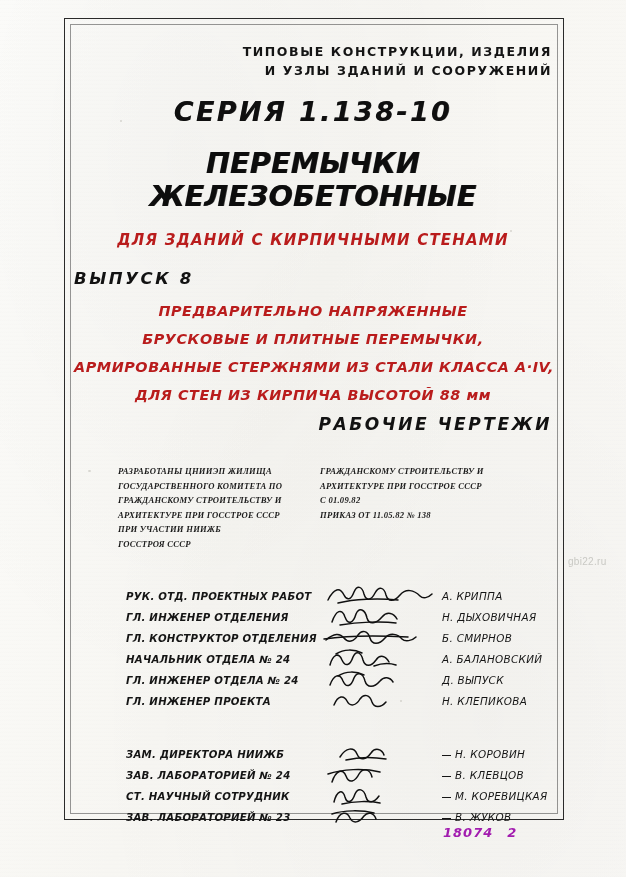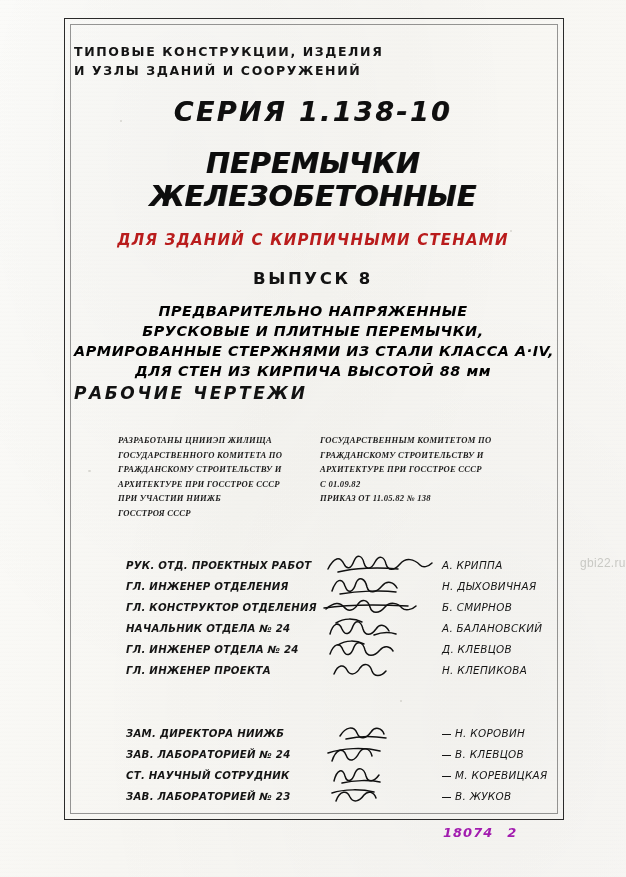--- a/index.html
+++ b/index.html
@@ -57,21 +57,21 @@
 
   .content {
     position: absolute;
     left: 74px;
     top: 28px;
     width: 478px;
     height: 780px;
   }
 
   .header-block {
-    text-align: left;
+    text-align: right;
     margin-top: 14px;
   }
   .hdr-line {
     font-family: "DejaVu Sans", sans-serif;
     font-weight: 700;
     font-size: 12.5px;
     letter-spacing: 1.6px;
     line-height: 19px;
     color: #141414;
     white-space: nowrap;
@@ -107,47 +107,48 @@
     margin-top: 18px;
     font-family: "DejaVu Sans", sans-serif;
     font-weight: 700;
     font-style: italic;
     font-size: 15px;
     letter-spacing: 1.2px;
     color: #b91c1c;
   }
 
   .issue {
-    text-align: center;
     margin-top: 20px;
     font-family: "DejaVu Sans", sans-serif;
     font-weight: 700;
+    font-style: italic;
     font-size: 16.5px;
     letter-spacing: 2.6px;
     color: #121212;
   }
 
   .desc-block {
     text-align: center;
     margin-top: 13px;
   }
   .desc-line {
     font-family: "DejaVu Sans", sans-serif;
     font-weight: 700;
     font-style: italic;
     font-size: 14.4px;
     letter-spacing: .55px;
     line-height: 20px;
-    color: #000000;
+    color: #b91c1c;
     white-space: nowrap;
+    margin-top: 8px;
   }
 
   .working-drawings {
-    text-align: left;
-    margin-top: 2px;
+    text-align: right;
+    margin-top: 9px;
     font-family: "DejaVu Sans", sans-serif;
     font-weight: 700;
     font-style: italic;
     font-size: 17px;
     letter-spacing: 2.6px;
     color: #121212;
   }
 
   
   .org-row {
@@ -170,21 +171,21 @@
     color: #1c1c1c;
     text-transform: uppercase;
     white-space: nowrap;
   }
 
   
   .sig-table {
     margin-top: 34px;
     padding-left: 52px;
   }
-  .sig-table.second { margin-top: 42px; }
+  .sig-table.second { margin-top: 32px; }
   .sig-row {
     display: flex;
     align-items: center;
     height: 21px;
   }
   .sig-role {
     width: 204px;
     font-family: "DejaVu Sans", sans-serif;
     font-weight: 700;
     font-style: italic;
@@ -245,24 +246,24 @@
     color: #a21caf;
   }
   .bottom-number .idx {
     margin-left: 14px;
     font-size: 13px;
   }
 
   
   .watermark {
     position: absolute;
-    left: 580px;
+    left: 568px;
     top: 556px;
     font-family: "Liberation Sans", sans-serif;
-    font-size: 12px;
+    font-size: 10px;
     color: #c9c9c4;
     letter-spacing: .3px;
     user-select: none;
   }
 
   
   .speck {
     position: absolute;
     background: #b9b6ae;
     border-radius: 50%;
@@ -310,21 +311,20 @@
   <div class="org-row">
     <div class="org-col left">
       <div class="org-line">РАЗРАБОТАНЫ ЦНИИЭП ЖИЛИЩА</div>
       <div class="org-line">ГОСУДАРСТВЕННОГО КОМИТЕТА ПО</div>
       <div class="org-line">ГРАЖДАНСКОМУ СТРОИТЕЛЬСТВУ И</div>
       <div class="org-line">АРХИТЕКТУРЕ ПРИ ГОССТРОЕ СССР</div>
       <div class="org-line">ПРИ УЧАСТИИ НИИЖБ</div>
       <div class="org-line">ГОССТРОЯ СССР</div>
     </div>
     <div class="org-col right">
-      <div class="org-line">ГОСУДАРСТВЕННЫМ КОМИТЕТОМ ПО</div>
       <div class="org-line">ГРАЖДАНСКОМУ СТРОИТЕЛЬСТВУ И</div>
       <div class="org-line">АРХИТЕКТУРЕ ПРИ ГОССТРОЕ СССР</div>
       <div class="org-line">С 01.09.82</div>
       <div class="org-line">ПРИКАЗ  ОТ 11.05.82   № 138</div>
     </div>
   </div>
 
   <div class="sig-table first">
 
     <div class="sig-row">
@@ -373,21 +373,21 @@
     </div>
 
     <div class="sig-row">
       <div class="sig-role">ГЛ. ИНЖЕНЕР ОТДЕЛА № 24</div>
       <div class="sig-mark">
         <svg width="120" height="30" viewBox="0 0 120 30" aria-hidden="true">
           <path d="M6 20 C10 9, 16 8, 19 16 C22 23, 27 22, 30 13 C33 6, 39 8, 41 16 C43 23, 50 23, 56 16 C60 11, 66 12, 69 17"></path>
           <path d="M14 11 C22 6, 32 6, 40 10"></path>
         </svg>
       </div>
-      <div class="sig-name">Д. КЛЕВЦОВ</div>
+      <div class="sig-name">Д. ВЫПУСК</div>
     </div>
 
     <div class="sig-row">
       <div class="sig-role">ГЛ. ИНЖЕНЕР ПРОЕКТА</div>
       <div class="sig-mark">
         <svg width="120" height="30" viewBox="0 0 120 30" aria-hidden="true">
           <path d="M10 19 C14 9, 20 9, 23 15 C26 21, 32 20, 36 13 C40 7, 46 9, 48 16 C50 22, 57 22, 62 16"></path>
         </svg>
       </div>
       <div class="sig-name">Н. КЛЕПИКОВА</div>

